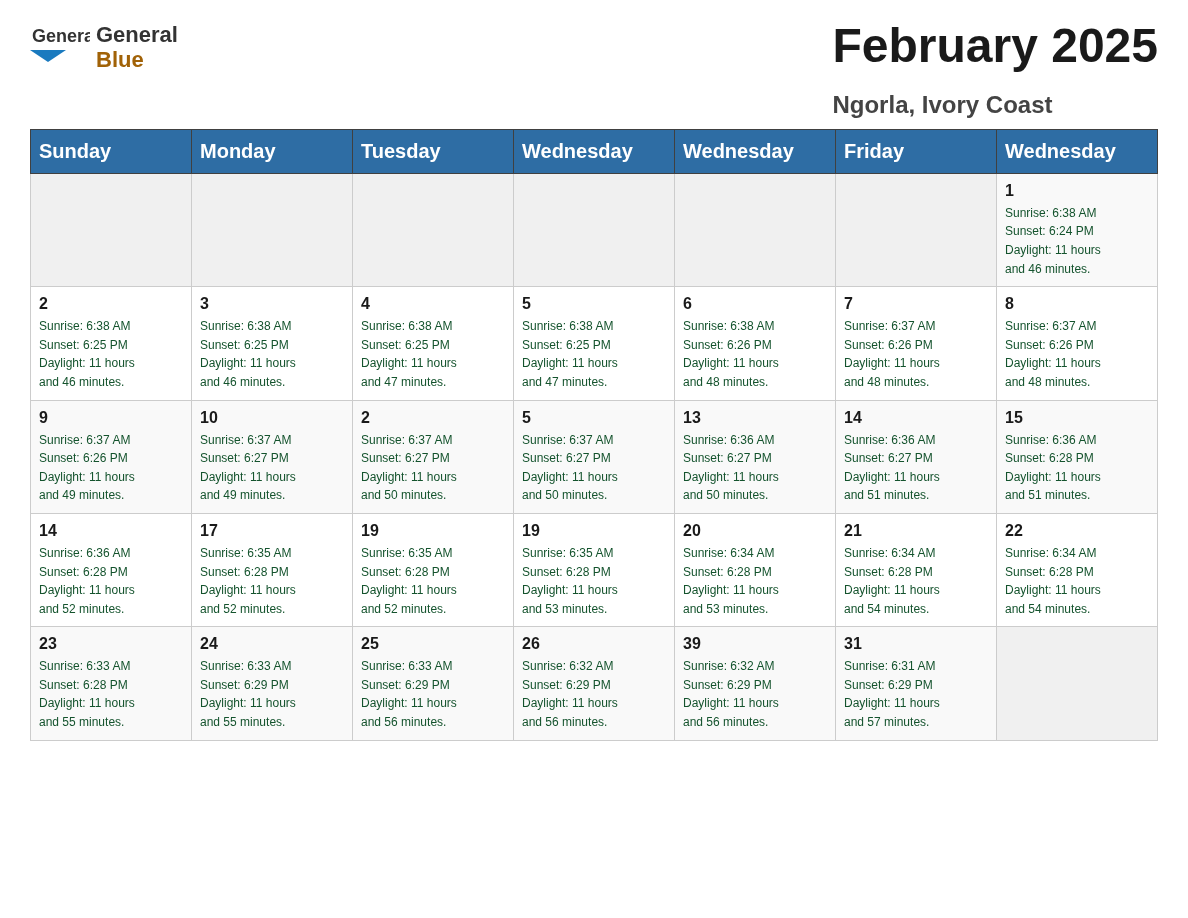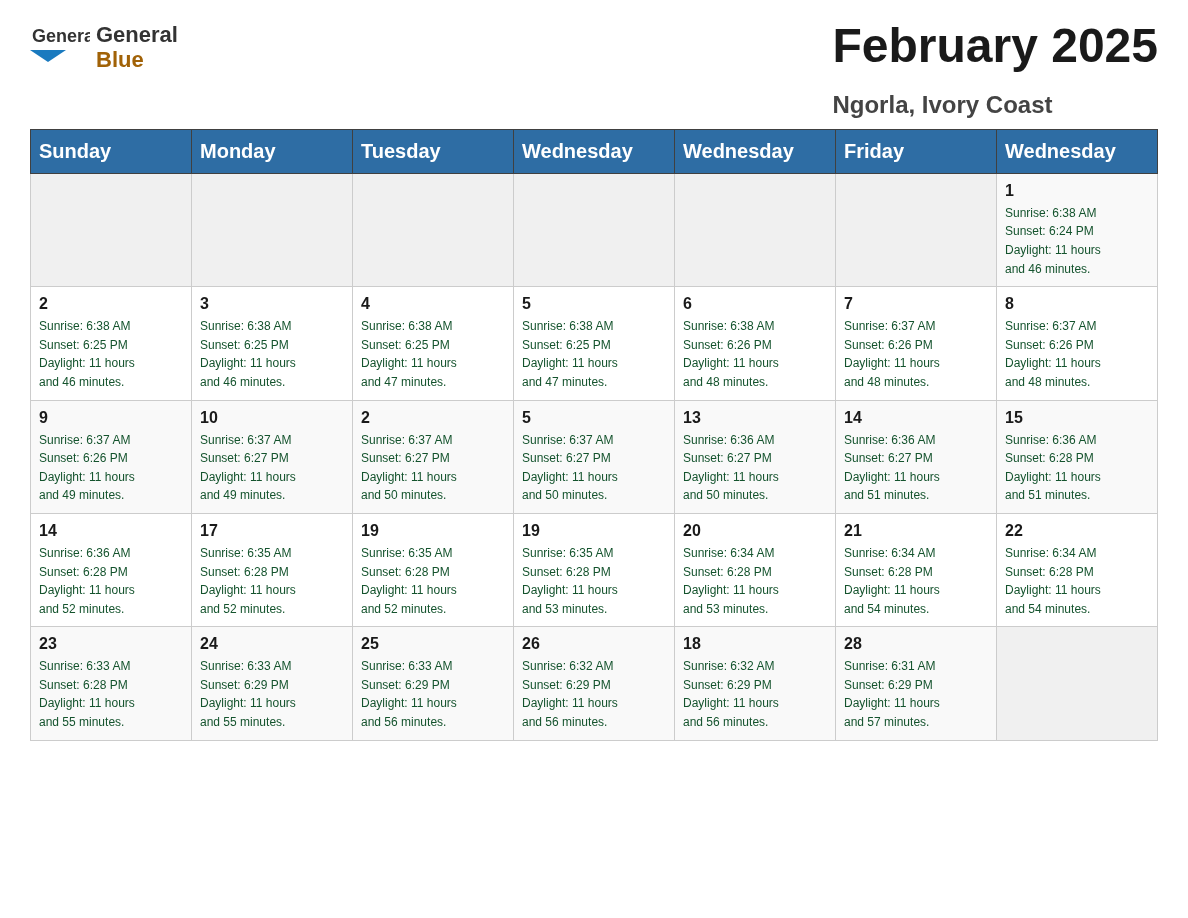--- a/index.html
+++ b/index.html
@@ -308,28 +308,28 @@
 and 56 minutes.</div>
         </td>
         <td>
           <span class="day-number">26</span>
           <div class="day-info" style="white-space: pre-line;">Sunrise: 6:32 AM
 Sunset: 6:29 PM
 Daylight: 11 hours
 and 56 minutes.</div>
         </td>
         <td>
-          <span class="day-number">18</span>
+          <span class="day-number">39</span>
           <div class="day-info" style="white-space: pre-line;">Sunrise: 6:32 AM
 Sunset: 6:29 PM
 Daylight: 11 hours
 and 56 minutes.</div>
         </td>
         <td>
-          <span class="day-number">28</span>
+          <span class="day-number">31</span>
           <div class="day-info" style="white-space: pre-line;">Sunrise: 6:31 AM
 Sunset: 6:29 PM
 Daylight: 11 hours
 and 57 minutes.</div>
         </td>
         <td class="empty-cell"></td>
       </tr>
     </tbody>
 </table>
 

